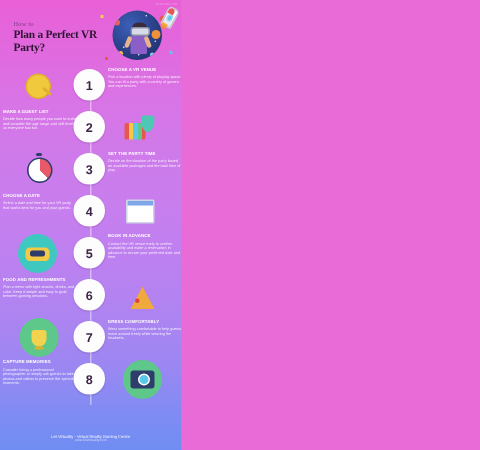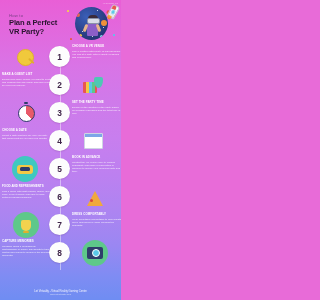--- a/index.html
+++ b/index.html
@@ -17,21 +17,21 @@
       #cf7aea 34%,
       #c87eee 46%,
       #bd80f0 58%,
       #ae84f1 70%,
       #9a87f2 82%,
       #7f8cf3 92%,
       #6f8df2 100%);
   }
 
   
-  .header{position:relative;height:44px;}
+  .header{position:relative;height:44px;font-family:Liberation Serif, serif;}
   .watermark{
     position:absolute;top:2px;right:3px;
     font-size:1.9px;color:rgba(255,255,255,.55);
     letter-spacing:.1px;
   }
   .howto{
     position:absolute;left:9px;top:13px;
     font-size:4.2px;color:#7a3f86;letter-spacing:.2px;
   }
   .headline{

